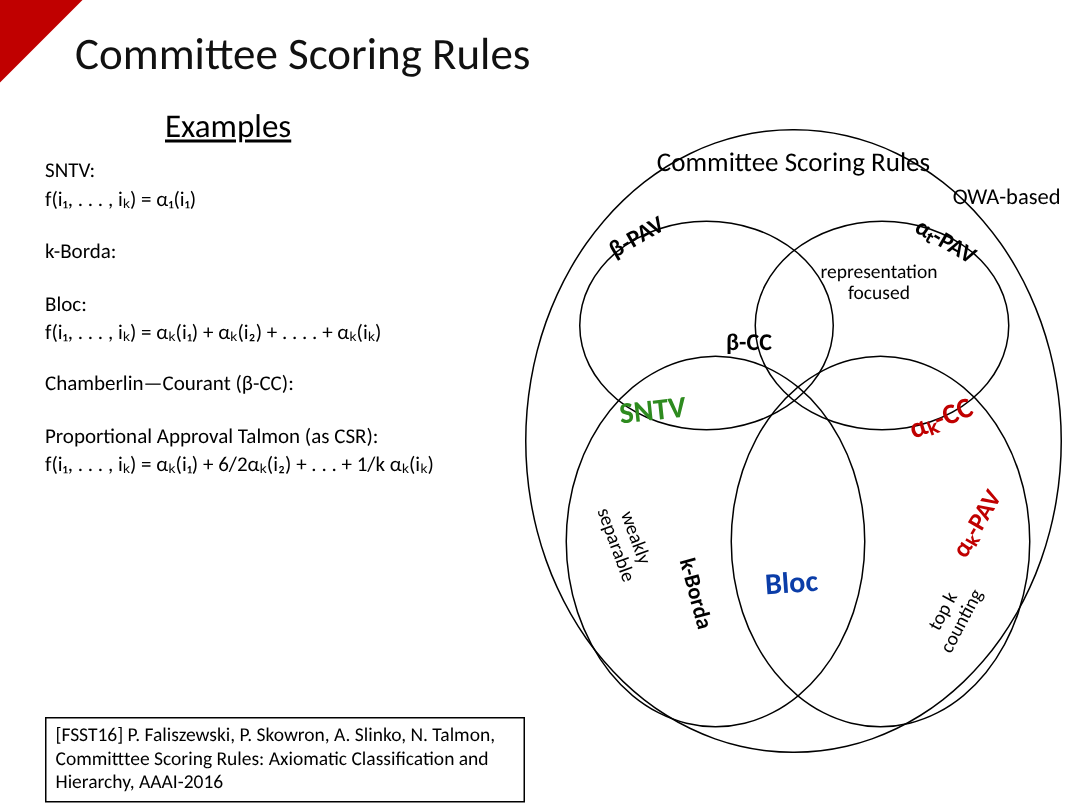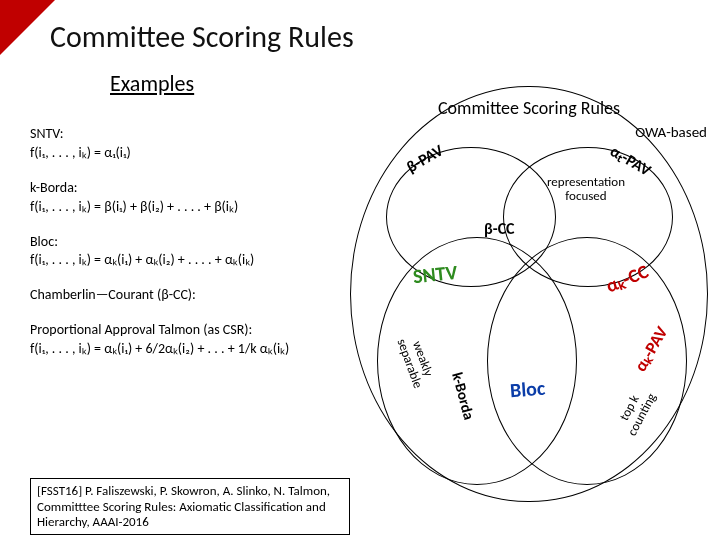--- a/index.html
+++ b/index.html
@@ -30,21 +30,20 @@
     text-decoration: underline;
     font-weight: 500;
     text-align: right;
   }
   .leftcol {
     position: absolute;
     top: 105px; left: 30px;
     width: 310px;
     font-size: 14px;
     line-height: 1.35;
-    margin-top: 20px;
   }
   .leftcol .block { margin-bottom: 16px; }
   .ref {
     position: absolute;
     top: 478px; left: 30px;
     width: 320px;
     border: 1.5px solid #000;
     font-size: 13px;
     padding: 4px 6px;
     line-height: 1.2;
@@ -99,21 +98,20 @@
 
 <div class="examples">Examples</div>
 
 <div class="leftcol">
   <div class="block">
     <div>SNTV:</div>
     <div>f(i₁, . . . , iₖ) = α₁(i₁)</div>
   </div>
   <div class="block">
     <div>k-Borda:</div>
-    <div>f(i₁, . . . , iₖ) = β(i₁) + β(i₂) + . . . . + β(iₖ)</div>
   </div>
   <div class="block">
     <div>Bloc:</div>
     <div>f(i₁, . . . , iₖ) = αₖ(i₁) + αₖ(i₂) + . . . . + αₖ(iₖ)</div>
   </div>
   <div class="block">
     <div>Chamberlin—Courant (β-CC):</div>
   </div>
   <div class="block">
     <div>Proportional Approval Talmon (as CSR):</div>

